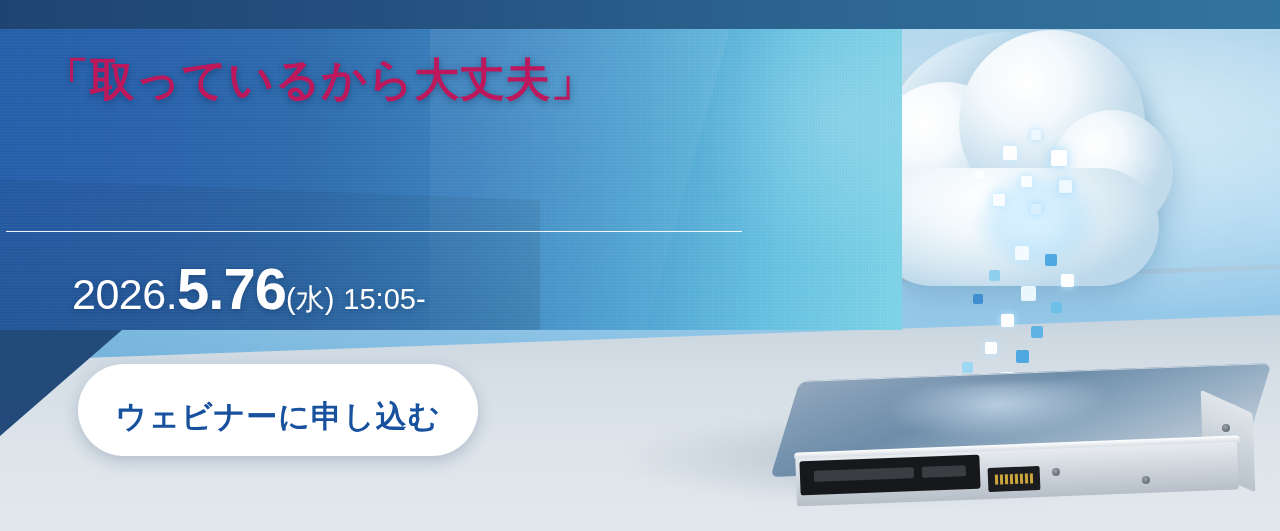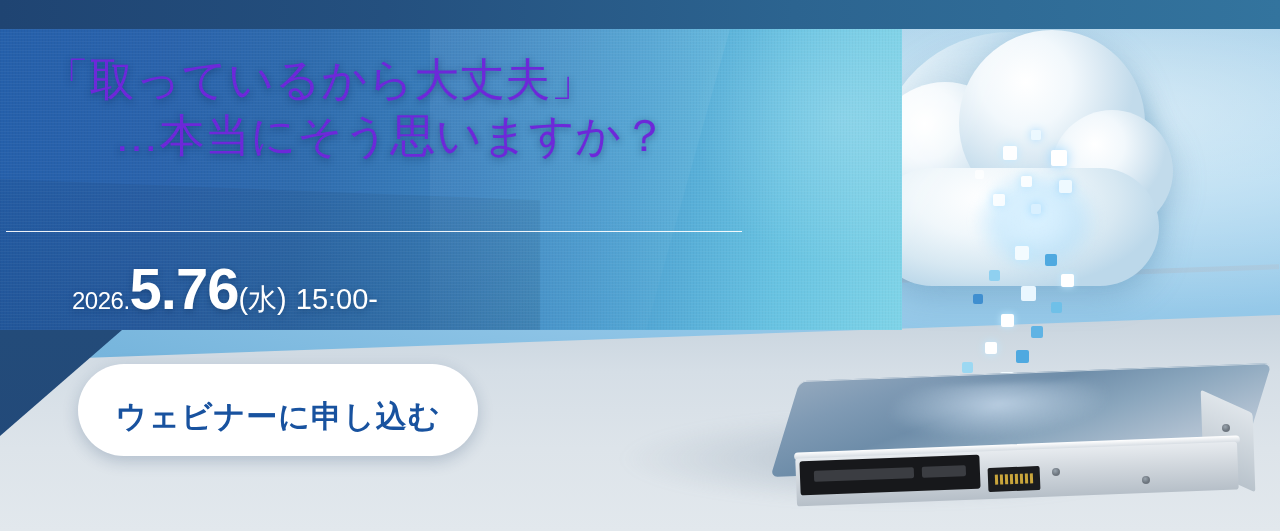--- a/index.html
+++ b/index.html
@@ -165,21 +165,21 @@
 
   .lowerwedge{
     position:absolute;left:0;top:330px;width:200px;height:160px;
     background:linear-gradient(180deg,#234b79 0%,#22497a 100%);
     clip-path:polygon(0 0, 122px 0, 0 106px);
   }
 
   
   .title{
     position:absolute;left:0;top:52px;width:902px;
-    color:#6d28d9;font-weight:normal;
+    color:#be185d;font-weight:bold;
     text-shadow:0 2px 7px rgba(10,40,80,.45);
     letter-spacing:.5px;
   }
   .title-l1{margin-left:44px;font-size:45px;line-height:56px;white-space:nowrap;}
   .title-l2{margin-left:114px;font-size:45px;line-height:56px;white-space:nowrap;}
 
   .subtitle{
     position:absolute;left:30px;top:178px;
     color:#ffffff;font-weight:bold;font-size:25px;line-height:32px;
     white-space:nowrap;letter-spacing:-0.2px;
@@ -190,21 +190,21 @@
     position:absolute;left:6px;top:231px;width:736px;height:0;
     border-top:1.6px solid rgba(255,255,255,.92);
   }
 
   .datebar{
     position:absolute;left:72px;top:260px;
     color:#ffffff;white-space:nowrap;
     text-shadow:0 2px 6px rgba(10,40,80,.4);
     display:flex;align-items:baseline;
   }
-  .date-year{font-size:24px;font-weight:normal;letter-spacing:-.5px;}
+  .date-year{font-size:43px;font-weight:normal;letter-spacing:-.5px;}
   .date-big{font-size:58px;font-weight:bold;letter-spacing:-1px;line-height:58px;}
   .date-dow{font-size:29px;font-weight:normal;}
   .date-time{font-size:29px;font-weight:normal;margin-left:9px;}
 
   
   .cta{
     position:absolute;left:78px;top:364px;width:400px;height:92px;
     background:#ffffff;border-radius:46px;border:none;
     display:flex;align-items:center;justify-content:center;
     box-shadow:0 5px 16px rgba(25,55,95,.22);
@@ -302,30 +302,29 @@
     <div class="panel-facet-a"></div>
     <div class="panel-facet-b"></div>
     <div class="panel-facet-c"></div>
     <div class="panel-noise"></div>
   </div>
 
   <div class="lowerwedge"></div>
 
   <div class="title">
     <div class="title-l1">「取っているから大丈夫」</div>
-    <div class="title-l2">…本当にそう思いますか？</div>
   </div>
 
 
   <div class="rule"></div>
 
   <div class="datebar">
     <span class="date-year">2026.</span>
     <span class="date-big">5.76</span>
     <span class="date-dow">(水)</span>
-    <span class="date-time">15:00-</span>
+    <span class="date-time">15:05-</span>
   </div>
 
   <button class="cta">
     <span class="cta-label">ウェビナーに申し込む</span>
   </button>
 
 </div>
 
 </body></html>

